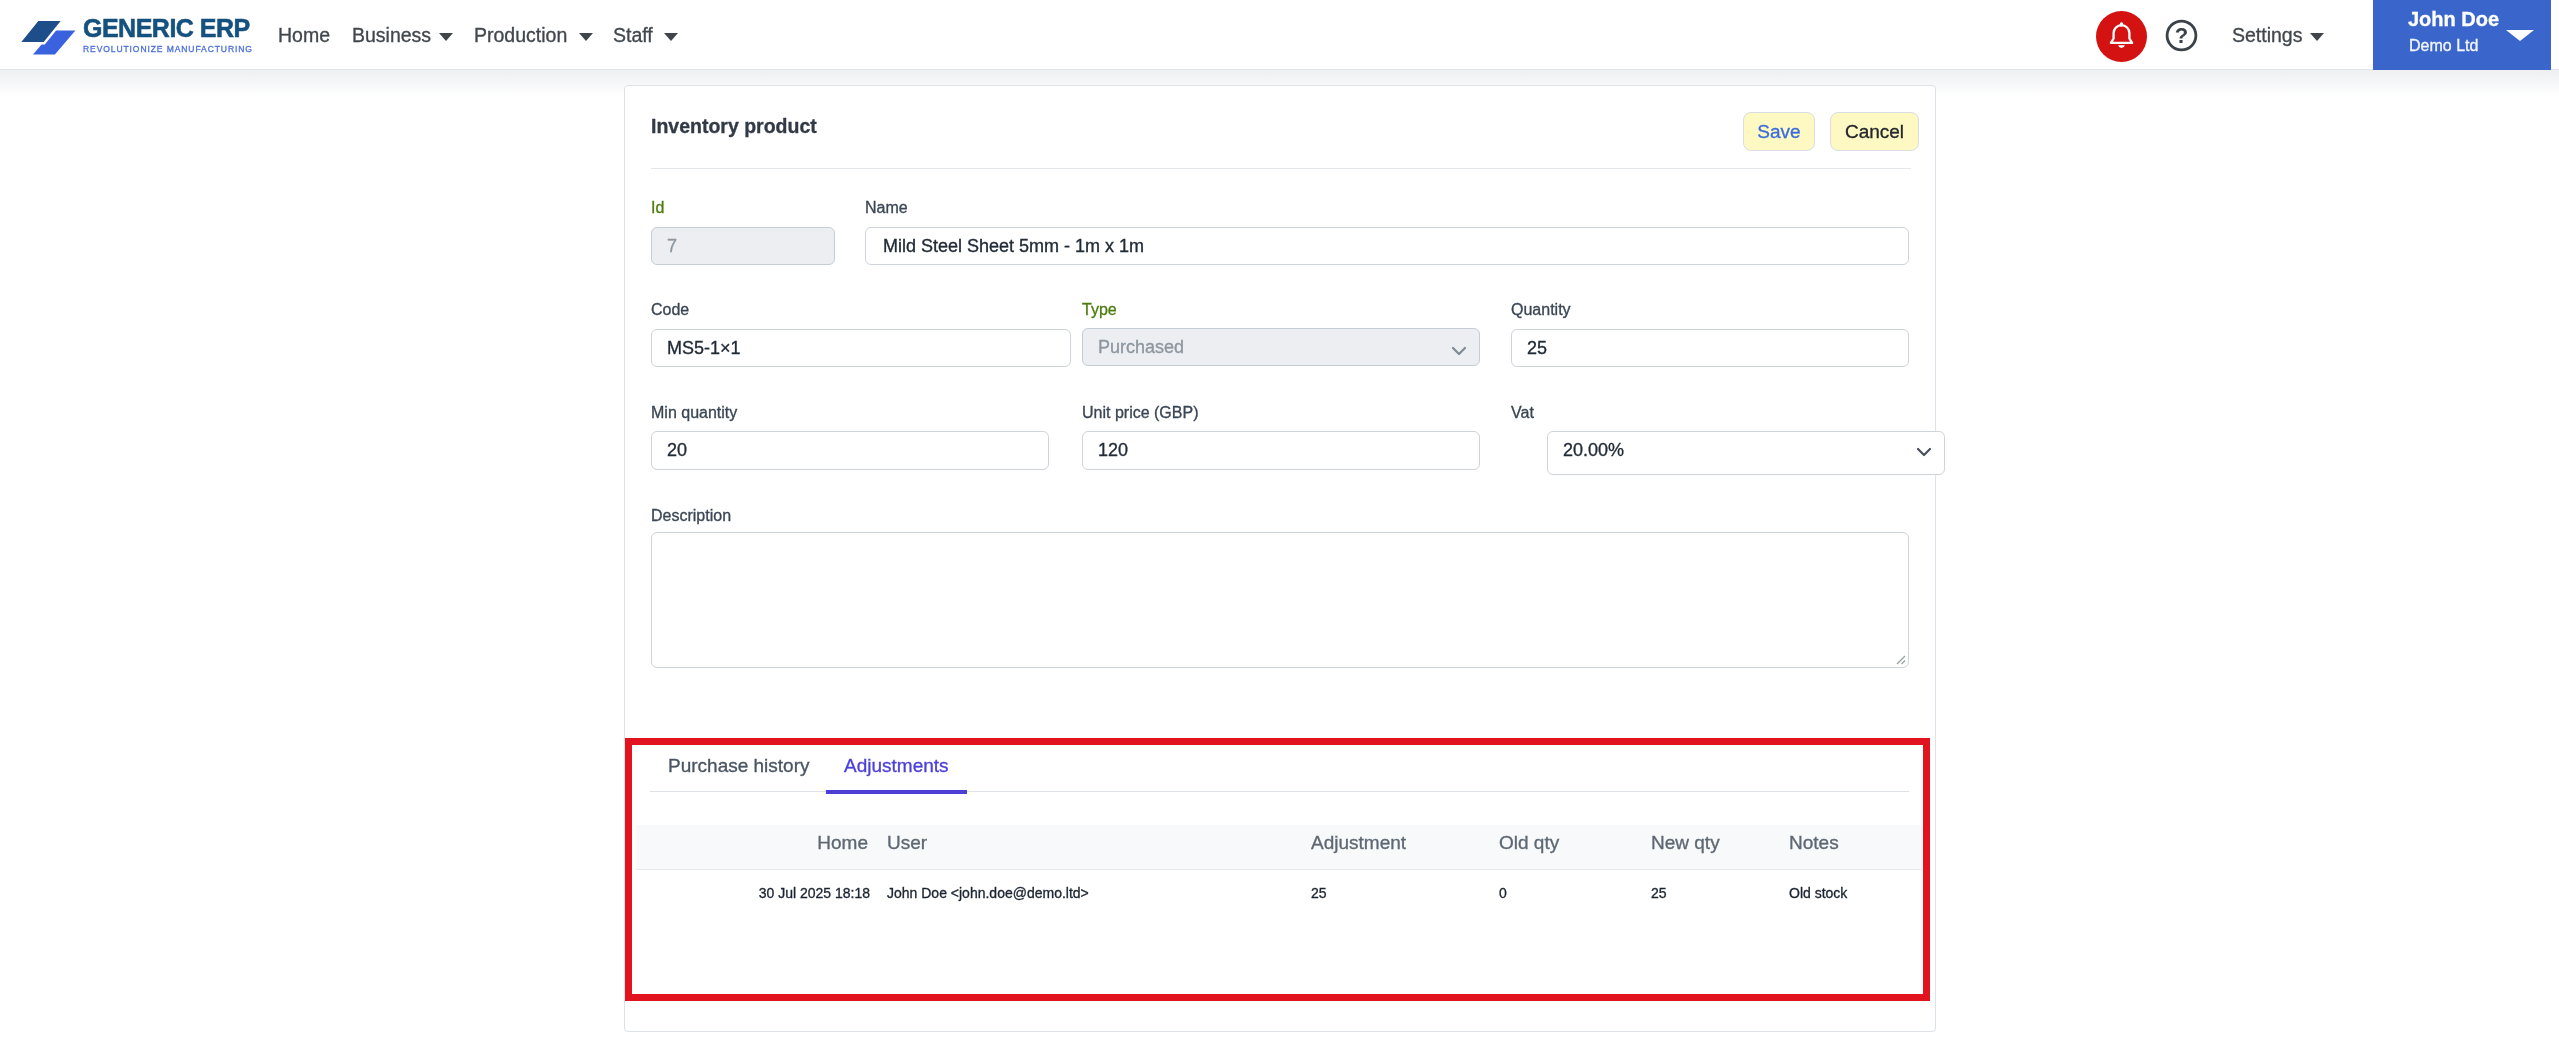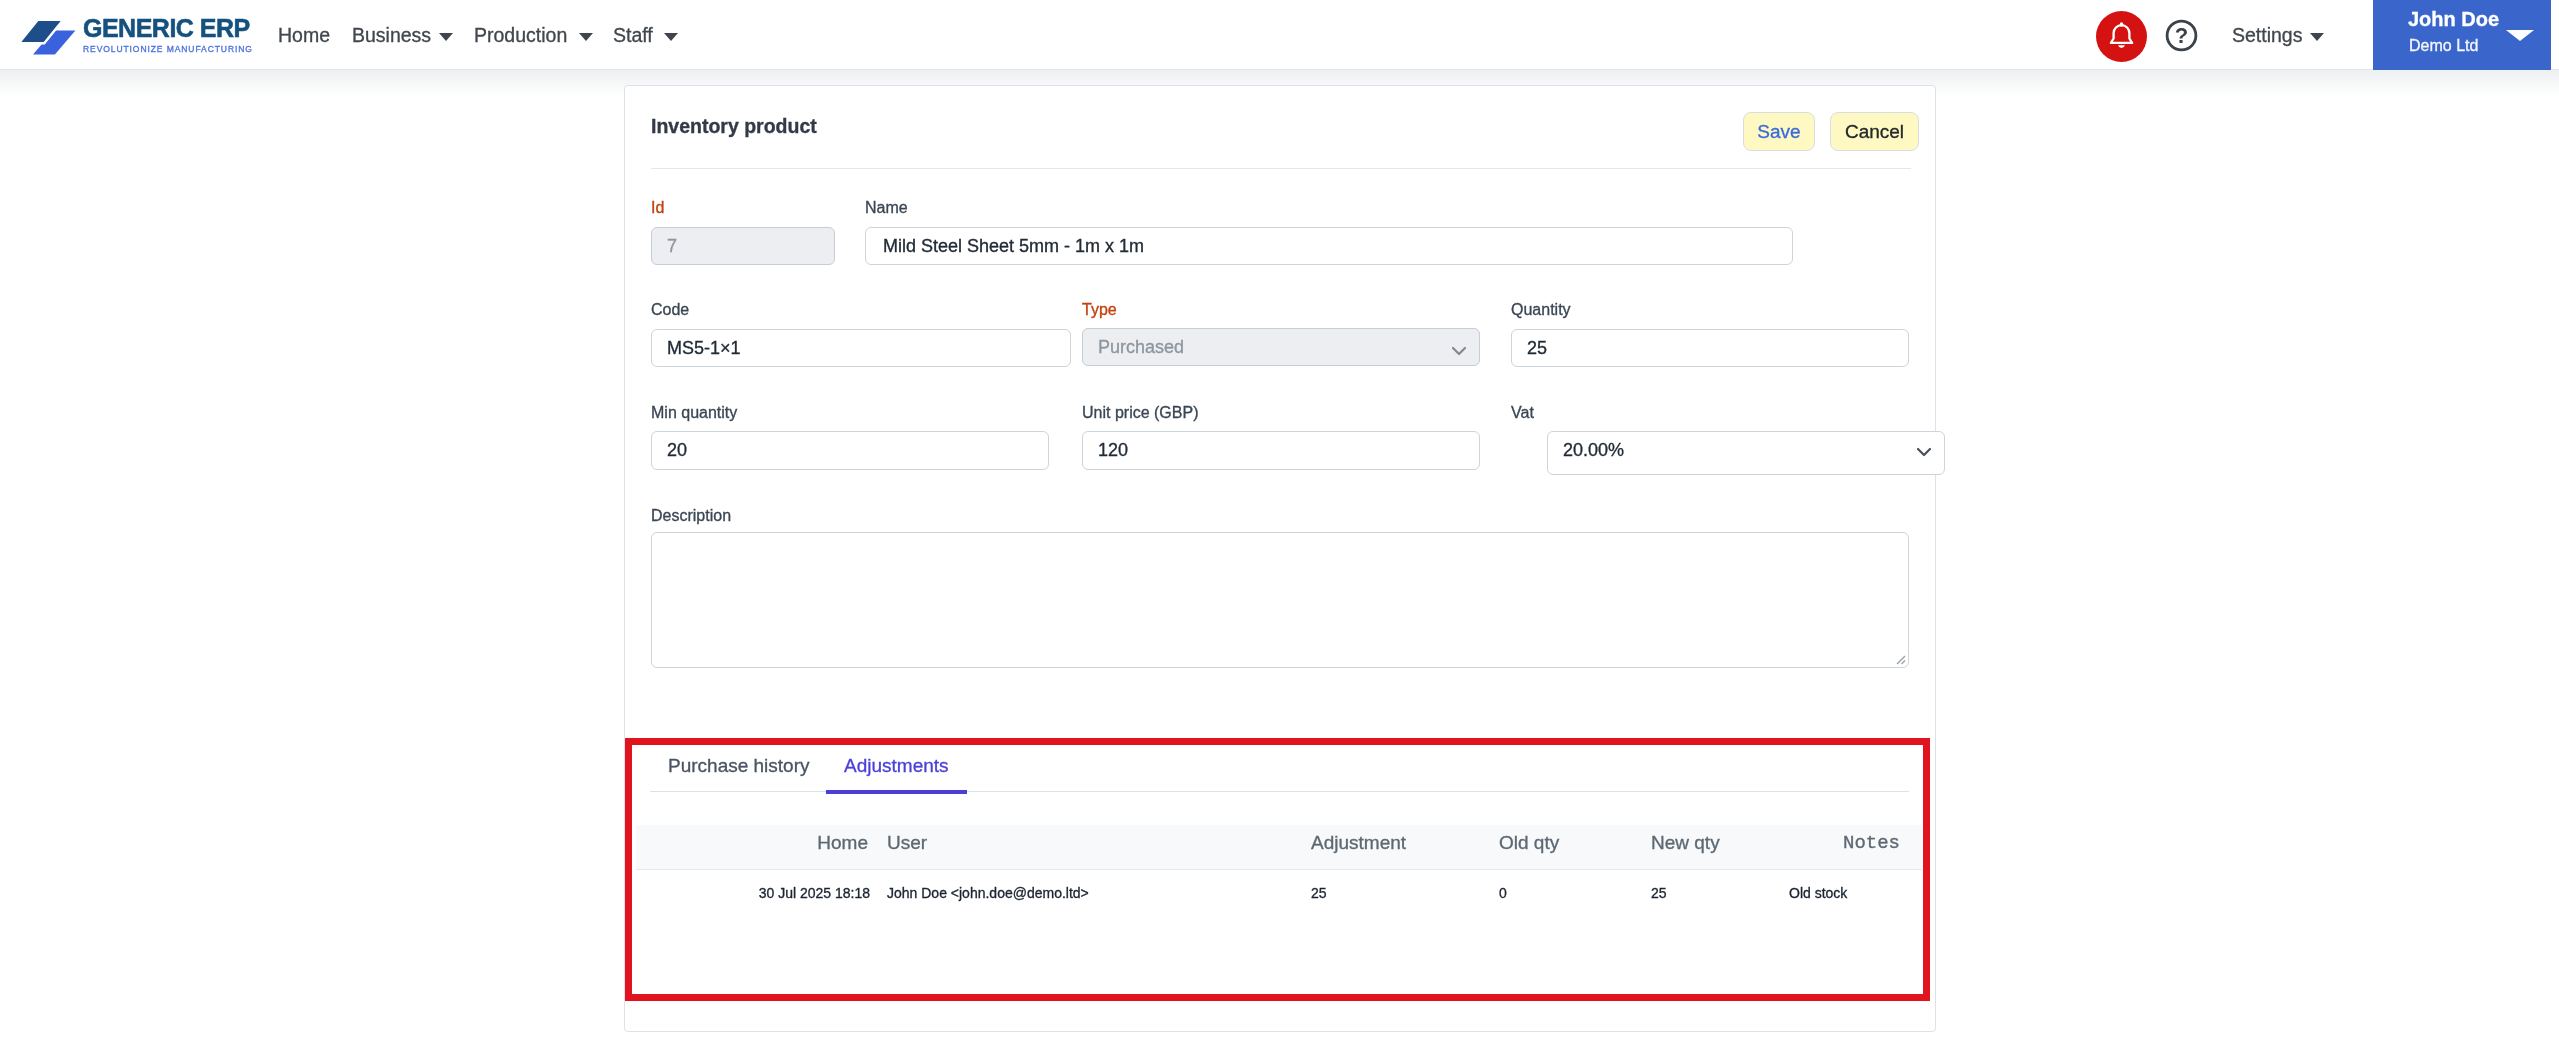--- a/index.html
+++ b/index.html
@@ -22,29 +22,29 @@
 #ucaret { left:133px; top:30px; border-left:14px solid transparent; border-right:14px solid transparent; border-top:11px solid #fff; width:0;height:0; }
 
 #card { z-index:2; left:624px; top:85px; width:1312px; height:947px; border:1px solid #dee2e6; border-radius:4px; background:#fff; }
 #cardtitle { left:26px; top:29px; font-size:19.5px; font-weight:bold; color:#323a46; }
 .btn { top:26px; height:39px; border:1px solid #d9dde2; border-radius:8px; background:#fef9c3; font-size:19px; text-align:center; line-height:37px; }
 #btnsave { left:1118px; width:72px; color:#3a6bdc; }
 #btncancel { left:1197px; width:89px; color:#23272b;margin-left:8px; }
 #hdivider { left:26px; top:82px; width:1260px; height:1px; background:#e4e7ea; }
 
 .flabel { font-size:16px; color:#3a4654; line-height:16px; }
-.flabel.dis { color:#c2410c; }
+.flabel.dis { color:#4d7c0f; }
 .finput { border:1px solid #ced4da; border-radius:6px; background:#fff; font-size:18px; color:#212b36; line-height:36px; padding:0 15px; white-space:nowrap; overflow:hidden; }
 .finput.dis { background:#eceef1; color:#8d96a0; border-color:#c6cdd4; }
 .chev { width:18px; height:18px; }
 
 #lid   { left:26px;  top:114px; }
 #iid   { left:26px;  top:141px; width:184px; height:38px; }
 #lname { left:240px; top:114px; }
-#iname { left:240px; top:141px; width:928px; height:38px;padding-left:17px; }
+#iname { left:240px; top:141px; width:1044px; height:38px;padding-left:17px; }
 
 #lcode { left:26px;  top:216px; }
 #icode { left:26px;  top:243px; width:420px; height:38px; }
 #ltype { left:457px; top:216px; }
 #itype { left:457px; top:242px; width:398px; height:38px; }
 #lqty  { left:886px; top:216px; }
 #iqty  { left:886px; top:243px; width:398px; height:38px; }
 
 #lminq { left:26px;  top:319px; }
 #iminq { left:26px;  top:345px; width:398px; height:39px; }
@@ -64,21 +64,21 @@
 #tabul { left:826px; top:790px; width:141px; height:4px; background:#4d3fd6; }
 #thead { left:636px; top:825px; width:1286px; height:45px; background:#f8f9fa; border-bottom:1px solid #e7eaed; }
 .th { font-size:19px; color:#5d6873; top:832px; line-height:22px; }
 .td { font-size:14px; color:#1b2430; top:882px; line-height:22px; }
 #thdate { left:636px; width:232px; text-align:right; }
 #tddate { left:636px; width:234px; text-align:right; }
 #thuser { left:887px; } #tduser { left:887px; }
 #thadj  { left:1311px; } #tdadj { left:1311px; }
 #tholdq { left:1499px; } #tdoldq { left:1499px; }
 #thnewq { left:1651px; } #tdnewq { left:1651px; }
-#thnote { left:1843px;font-family:Liberation Mono, monospace; } #tdnote { left:1789px; }
+#thnote { left:1789px; } #tdnote { left:1789px; }
 </style>
 </head>
 <body>
 
 <div class="abs" id="navshadow"></div>
 <div class="abs" id="navbar">
   <svg class="abs" style="left:17px;top:19px" width="60" height="37" viewBox="0 0 60 37">
     <polygon points="36.5,11.5 58.4,11.5 37.9,35.4 16,35.4" fill="#3a62de"></polygon>
     <polygon points="20.8,0.8 46.2,0.8 27.2,24.2 1.8,24.2" fill="#1d4e89" stroke="#ffffff" stroke-width="2.4"></polygon>
   </svg>

